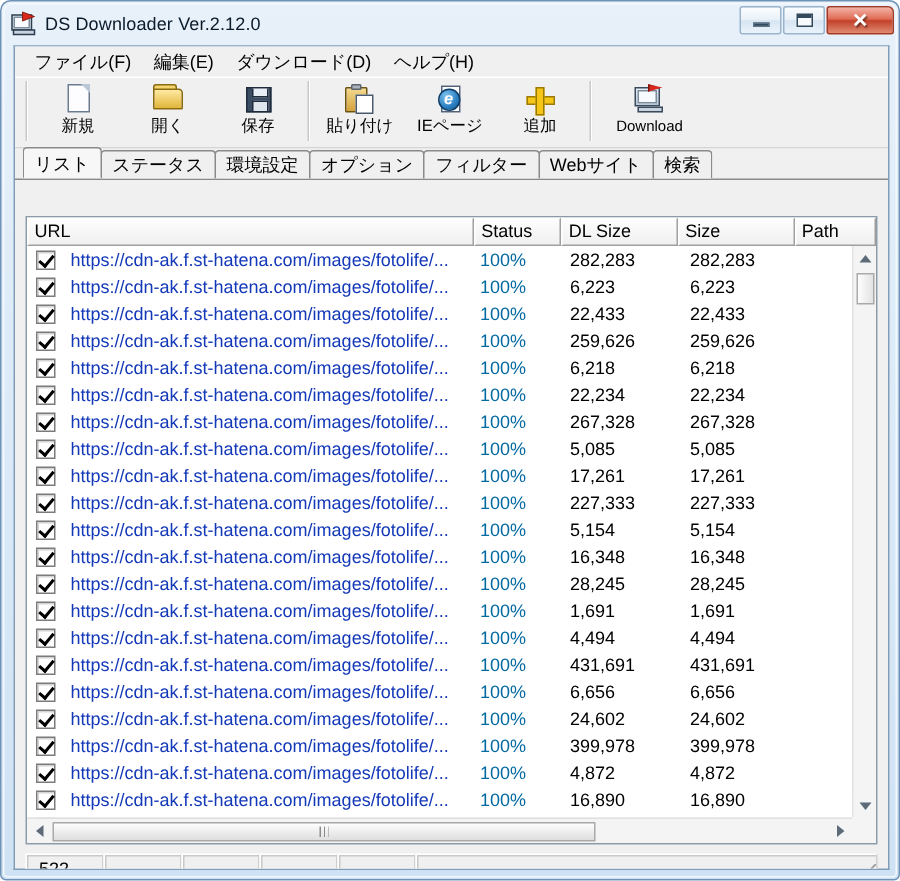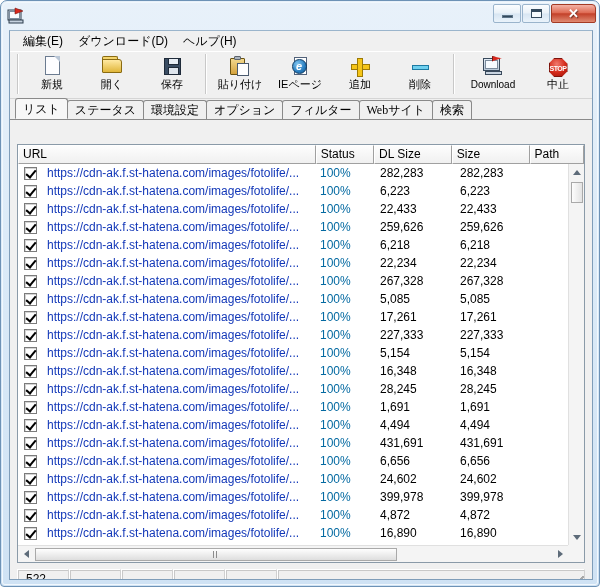--- a/index.html
+++ b/index.html
@@ -268,21 +268,20 @@
   
   .tabstrip {
     height: 21px;
     background: #f0f0f0;
     display: flex;
     align-items: center;
     padding-left: 5px;
     position: relative;
     border-bottom: 1px solid #8a8a8a;
     box-sizing: border-box;
-    font-family: Liberation Serif, serif;
   }
   .tab {
     font-size: 12px;
     color: #000;
     padding: 2px 7px 2px 7px;
     background: #f0f0f0;
     border: 1px solid #8a8a8a;
     border-bottom: none;
     border-radius: 3px 3px 0 0;
     margin-right: -1px;
@@ -486,37 +485,39 @@
 
   <div class="titlebar">
     <div class="app-icon">
       <svg width="18" height="18" viewBox="0 0 18 18">
         <rect x="1" y="3" width="13" height="10" fill="#dfe8f2" stroke="#2d3c4d"></rect>
         <rect x="2.5" y="4.5" width="10" height="7" fill="#f8fbff" stroke="#7d8d9e"></rect>
         <rect x="2" y="13" width="14" height="3" fill="#c6d2df" stroke="#2d3c4d"></rect>
         <path d="M8 1 L16 4 L8 7 Z" fill="#d8281e" stroke="#7d150f" stroke-width="0.6"></path>
       </svg>
     </div>
+    <div class="title-text">DS Downloader Ver.2.12.0</div>
 
     <div class="winbuttons">
       <div class="winbtn">
         <div class="glyph-min"></div>
       </div>
       <div class="winbtn">
         <div class="glyph-max"></div>
       </div>
       <div class="winbtn close">
         <div class="glyph-close">✕</div>
       </div>
     </div>
   </div>
 
   <div class="client">
 
     <div class="menubar">
+      <div class="mi">ファイル(F)</div>
       <div class="mi">編集(E)</div>
       <div class="mi">ダウンロード(D)</div>
       <div class="mi">ヘルプ(H)</div>
     </div>
 
     <div class="toolbar">
 
       <div class="tsep"></div>
 
       <div class="tbtn">
@@ -567,49 +568,35 @@
         <div class="lb">IEページ</div>
       </div>
 
       <div class="tbtn">
         <div class="ic">
             <div class="ic-plus"></div>
           </div>
         <div class="lb">追加</div>
       </div>
 
-      <div class="tbtn">
-        <div class="ic">
-            <div class="ic-minus"></div>
-          </div>
-        <div class="lb">削除</div>
-      </div>
 
       <div class="tsep"></div>
 
       <div class="tbtn" style="width:70px">
         <div class="ic">
           <div class="ic-dl">
               <div class="mon"></div>
               <div class="scr"></div>
               <div class="base"></div>
               <div class="flag"></div>
             </div>
         </div>
         <div class="lb en">Download</div>
       </div>
 
-      <div class="tbtn">
-        <div class="ic">
-          <div class="ic-stop">
-              <div class="oct">STOP</div>
-            </div>
-        </div>
-        <div class="lb">中止</div>
-      </div>
 
     </div>
 
     <div class="tabstrip">
       <div class="tab active"><span>リスト</span></div>
       <div class="tab"><span>ステータス</span></div>
       <div class="tab"><span>環境設定</span></div>
       <div class="tab"><span>オプション</span></div>
       <div class="tab"><span>フィルター</span></div>
       <div class="tab"><span>Webサイト</span></div>

